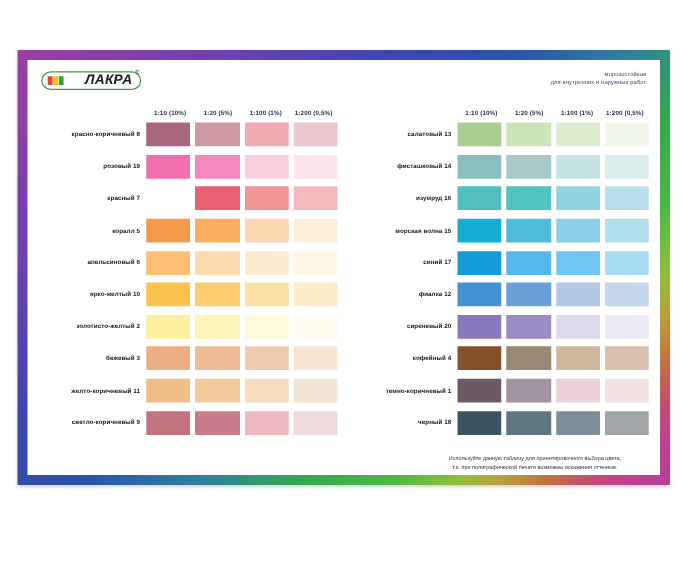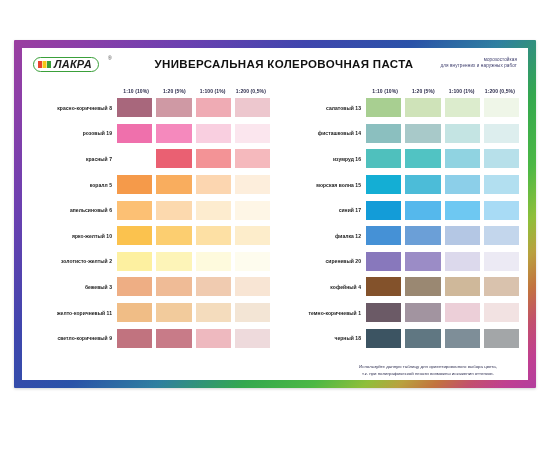--- a/index.html
+++ b/index.html
@@ -54,21 +54,21 @@
     position: relative;
     height: 26px;
   }
 
   #logo {
     position: absolute;
     left: 2px;
     top: 3px;
     display: flex;
     align-items: center;
-    gap: 3px;
+    gap: 17px;
     border: 1.2px solid #3aa03a;
     border-radius: 9px;
     padding: 1px 6px 1px 4px;
     background: #ffffff;
   }
   #logo-mark {
     width: 13px;
     height: 9px;
     display: block;
   }
@@ -205,21 +205,20 @@
       <div id="logo">
         <svg id="logo-mark" viewBox="0 0 26 18">
           <rect x="0" y="2" width="8" height="14" fill="#e8432e"></rect>
           <rect x="9" y="2" width="8" height="14" fill="#f5c518"></rect>
           <rect x="18" y="2" width="8" height="14" fill="#3aa03a"></rect>
         </svg>
         <span id="logo-text">ЛАКРА</span>
       </div>
       <span id="logo-reg">®</span>
 
-      <div id="title">УНИВЕРСАЛЬНАЯ КОЛЕРОВОЧНАЯ ПАСТА</div>
 
       <div id="subtitle">
         <span class="l1">морозостойкая</span>
         <span class="l2">для внутренних и наружных работ</span>
       </div>
     </div>
 
     <div id="columns">
       <div class="tbl" id="tbl-left">
           <div class="hdr-row">

